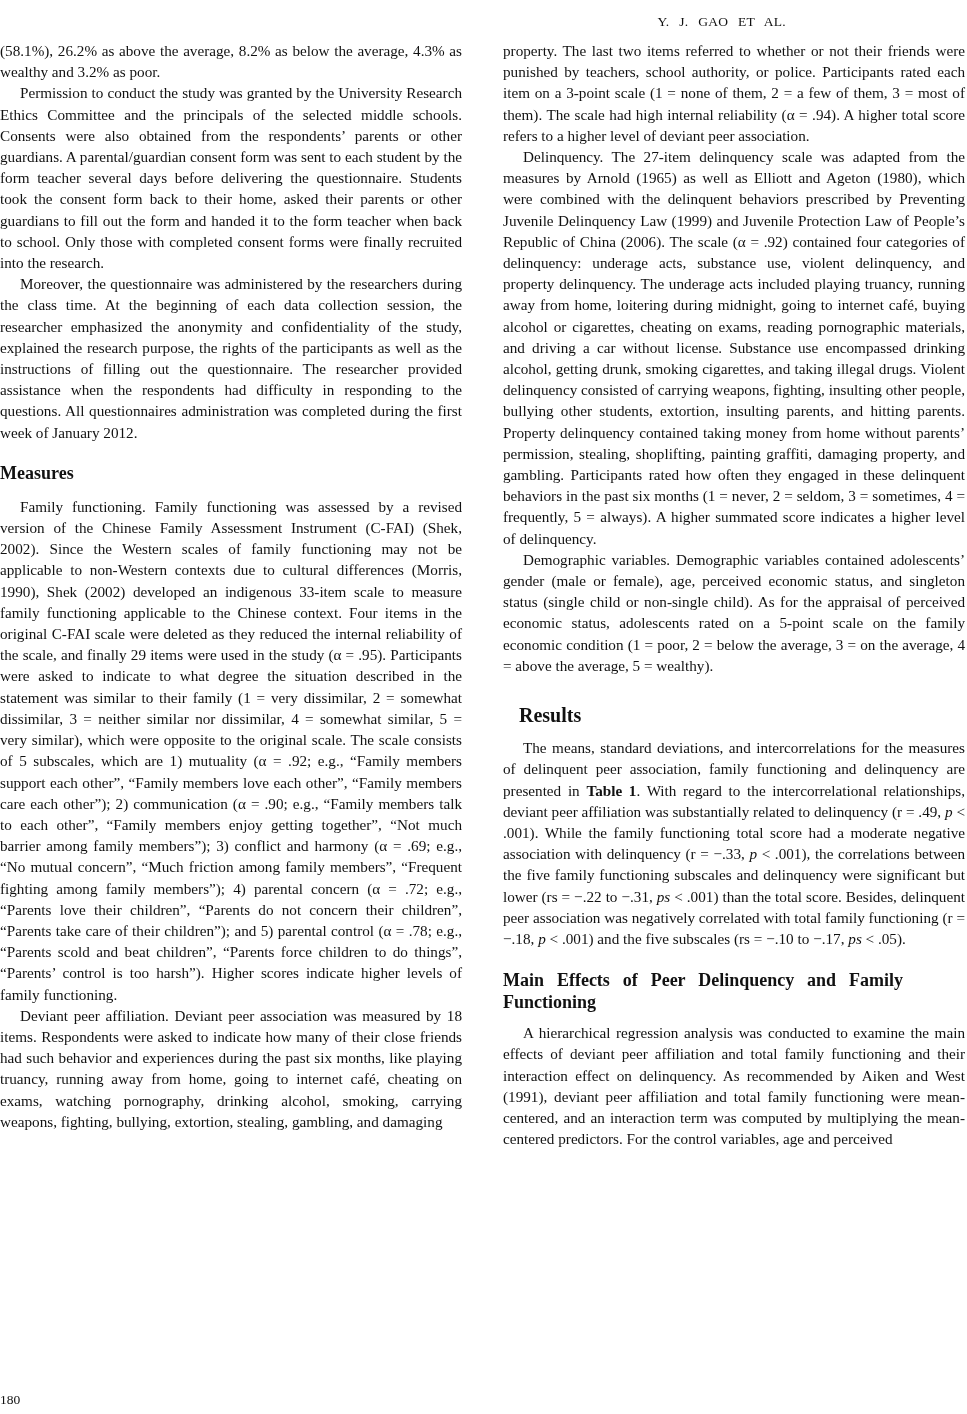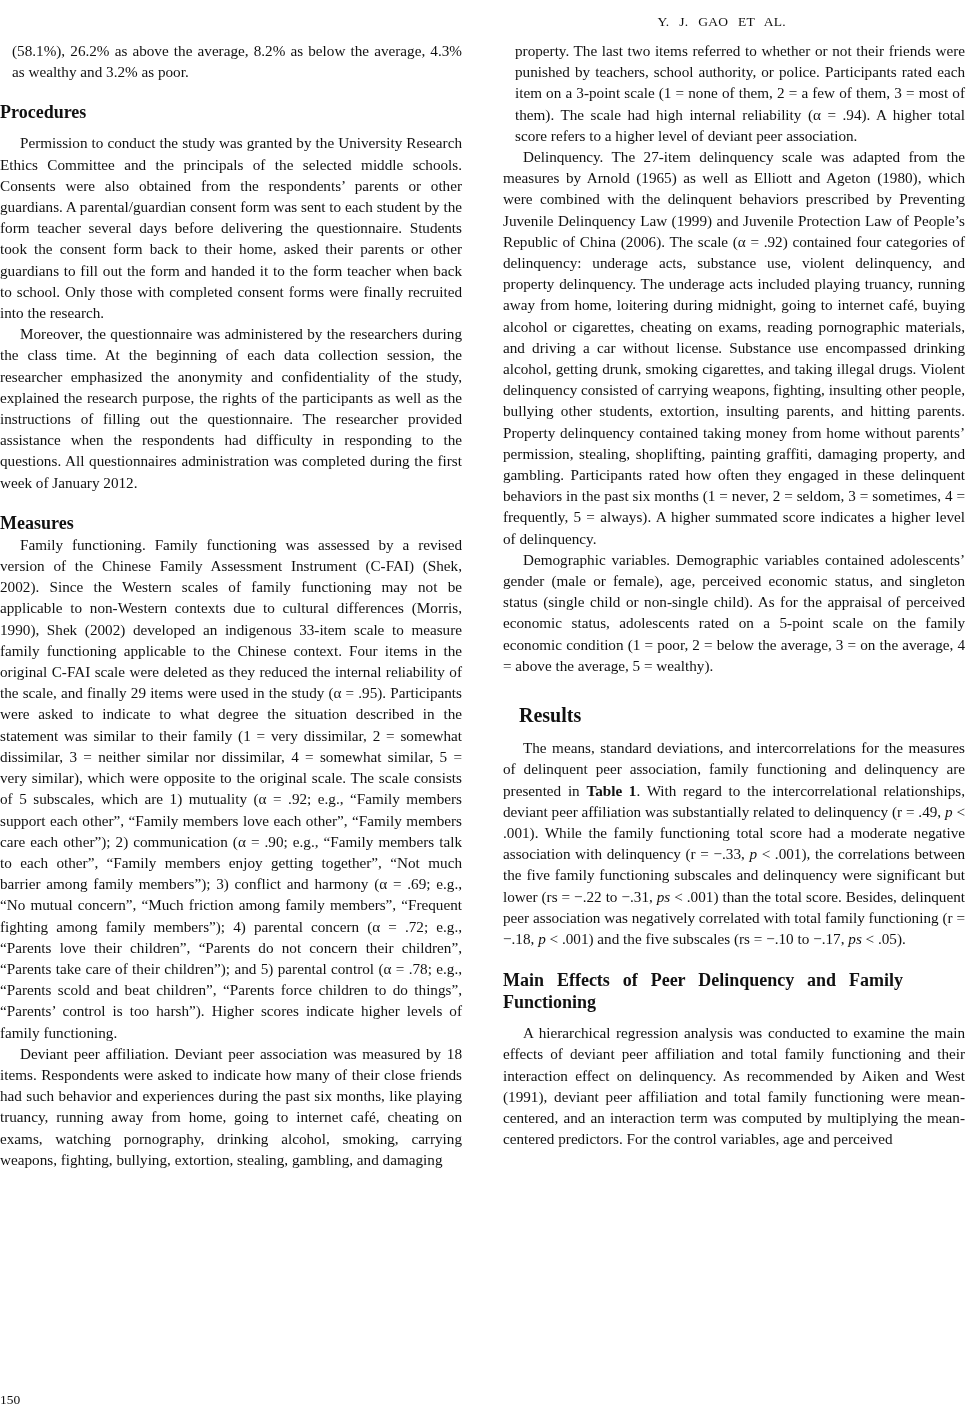--- a/index.html
+++ b/index.html
@@ -13,51 +13,50 @@
     font-size: 13.5px; letter-spacing: 0.3px; word-spacing: 6px;
   }
   .col {
     position: absolute; top: 40px; width: 462px;
     font-size: 15.2px; line-height: 21.2px; text-align: justify;
     hyphens: none;
   }
   .col.left { left: 0; }
   .col.right { left: 503px; }
   .col p { margin: 0; text-indent: 20px; }
-  .col p.noindent { text-indent: 0; padding-left: 12px; }
+  .col p.noindent { text-indent: 0; }
   h2.section {
     font-size: 18px; font-weight: bold; margin: 0; line-height: 22px;
   }
   h1.major {
     font-size: 20px; font-weight: bold; margin: 16px; line-height: 24px;
   }
   .footer-left { position: absolute; left: 0; top: 1392px; font-size: 13.5px; }
   .footer-right { position: absolute; right: 4px; top: 1420px; font-size: 13.5px; }
   i { font-style: italic; }
   b { font-weight: bold; }
 </style>
 </head>
 <body>
 
 <div class="running-head">Y. J. GAO    ET    AL.</div>
 
 <div class="col left">
   <p class="noindent">(58.1%), 26.2% as above the average, 8.2% as below the average, 4.3% as wealthy and 3.2% as poor.</p>
-  <h2 class="section" style="margin-top:19px;margin-bottom:9px;">Procedures</h2>
   <p>Permission to conduct the study was granted by the University Research Ethics Committee and the principals of the selected middle schools. Consents were also obtained from the respondents’ parents or other guardians. A parental/guardian consent form was sent to each student by the form teacher several days before delivering the questionnaire. Students took the consent form back to their home, asked their parents or other guardians to fill out the form and handed it to the form teacher when back to school. Only those with completed consent forms were finally recruited into the research.</p>
   <p>Moreover, the questionnaire was administered by the researchers during the class time. At the beginning of each data collection session, the researcher emphasized the anonymity and confidentiality of the study, explained the research purpose, the rights of the participants as well as the instructions of filling out the questionnaire. The researcher provided assistance when the respondents had difficulty in responding to the questions. All questionnaires administration was completed during the first week of January 2012.</p>
-  <h2 class="section" style="margin-top:19px;margin-bottom:0;">Measures</h2>
+  <h2 class="section" style="margin-top:19px;margin-bottom:12px;">Measures</h2>
   <p>Family functioning. Family functioning was assessed by a revised version of the Chinese Family Assessment Instrument (C-FAI) (Shek, 2002). Since the Western scales of family functioning may not be applicable to non-Western contexts due to cultural differences (Morris, 1990), Shek (2002) developed an indigenous 33-item scale to measure family functioning applicable to the Chinese context. Four items in the original C-FAI scale were deleted as they reduced the internal reliability of the scale, and finally 29 items were used in the study (α = .95). Participants were asked to indicate to what degree the situation described in the statement was similar to their family (1 = very dissimilar, 2 = somewhat dissimilar, 3 = neither similar nor dissimilar, 4 = somewhat similar, 5 = very similar), which were opposite to the original scale. The scale consists of 5 subscales, which are 1) mutuality (α = .92; e.g., “Family members support each other”, “Family members love each other”, “Family members care each other”); 2) communication (α = .90; e.g., “Family members talk to each other”, “Family members enjoy getting together”, “Not much barrier among family members”); 3) conflict and harmony (α = .69; e.g., “No mutual concern”, “Much friction among family members”, “Frequent fighting among family members”); 4) parental concern (α = .72; e.g., “Parents love their children”, “Parents do not concern their children”, “Parents take care of their children”); and 5) parental control (α = .78; e.g., “Parents scold and beat children”, “Parents force children to do things”, “Parents’ control is too harsh”). Higher scores indicate higher levels of family functioning.</p>
   <p>Deviant peer affiliation. Deviant peer association was measured by 18 items. Respondents were asked to indicate how many of their close friends had such behavior and experiences during the past six months, like playing truancy, running away from home, going to internet café, cheating on exams, watching pornography, drinking alcohol, smoking, carrying weapons, fighting, bullying, extortion, stealing, gambling, and damaging</p>
 </div>
 
 <div class="col right">
   <p class="noindent">property. The last two items referred to whether or not their friends were punished by teachers, school authority, or police. Participants rated each item on a 3-point scale (1 = none of them, 2 = a few of them, 3 = most of them). The scale had high internal reliability (α = .94). A higher total score refers to a higher level of deviant peer association.</p>
   <p>Delinquency. The 27-item delinquency scale was adapted from the measures by Arnold (1965) as well as Elliott and Ageton (1980), which were combined with the delinquent behaviors prescribed by Preventing Juvenile Delinquency Law (1999) and Juvenile Protection Law of People’s Republic of China (2006). The scale (α = .92) contained four categories of delinquency: underage acts, substance use, violent delinquency, and property delinquency. The underage acts included playing truancy, running away from home, loitering during midnight, going to internet café, buying alcohol or cigarettes, cheating on exams, reading pornographic materials, and driving a car without license. Substance use encompassed drinking alcohol, getting drunk, smoking cigarettes, and taking illegal drugs. Violent delinquency consisted of carrying weapons, fighting, insulting other people, bullying other students, extortion, insulting parents, and hitting parents. Property delinquency contained taking money from home without parents’ permission, stealing, shoplifting, painting graffiti, damaging property, and gambling. Participants rated how often they engaged in these delinquent behaviors in the past six months (1 = never, 2 = seldom, 3 = sometimes, 4 = frequently, 5 = always). A higher summated score indicates a higher level of delinquency.</p>
   <p>Demographic variables. Demographic variables contained adolescents’ gender (male or female), age, perceived economic status, and singleton status (single child or non-single child). As for the appraisal of perceived economic status, adolescents rated on a 5-point scale on the family economic condition (1 = poor, 2 = below the average, 3 = on the average, 4 = above the average, 5 = wealthy).</p>
   <h1 class="major" style="margin-top:27px;margin-bottom:10px;">Results</h1>
   <p><span>The means, standard deviations, and intercorrelations for the measures of delinquent peer association, family functioning and delinquency are presented in </span><b>Table 1</b><span>. With regard to the intercorrelational relationships, deviant peer affiliation was substantially related to delinquency (r = .49, </span><i>p</i><span> &lt; .001). While the family functioning total score had a moderate negative association with delinquency (r = −.33, </span><i>p</i><span> &lt; .001), the correlations between the five family functioning subscales and delinquency were significant but lower (rs = −.22 to −.31, </span><i>ps</i><span> &lt; .001) than the total score. Besides, delinquent peer association was negatively correlated with total family functioning (r = −.18, </span><i>p</i><span> &lt; .001) and the five subscales (rs = −.10 to −.17, </span><i>ps</i><span> &lt; .05).</span></p>
   <h2 class="section" style="margin-top:20px;margin-bottom:9px;width:400px;">Main Effects of Peer Delinquency and Family Functioning</h2>
   <p>A hierarchical regression analysis was conducted to examine the main effects of deviant peer affiliation and total family functioning and their interaction effect on delinquency. As recommended by Aiken and West (1991), deviant peer affiliation and total family functioning were mean-centered, and an interaction term was computed by multiplying the mean-centered predictors. For the control variables, age and perceived</p>
 </div>
 
-<div class="footer-left">150</div>
+<div class="footer-left">180</div>
 <div class="footer-right">Copyright © 2013 SciRes.</div>
 
 </body></html>

